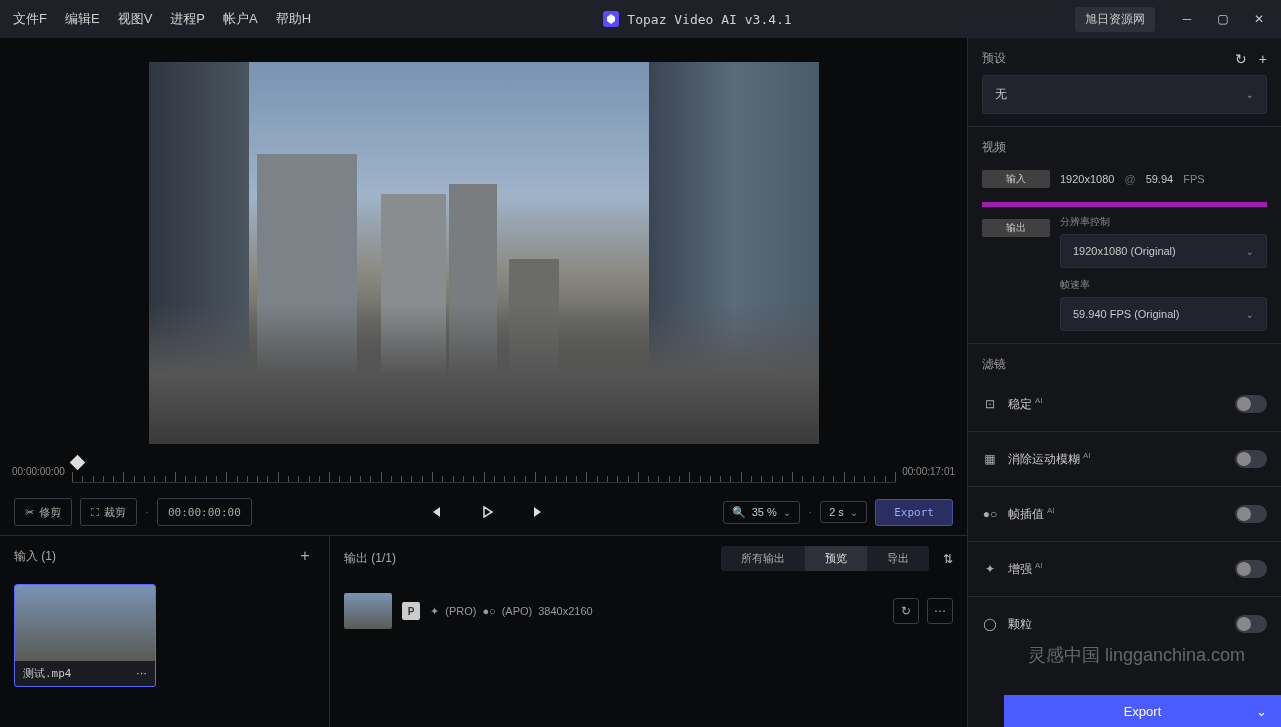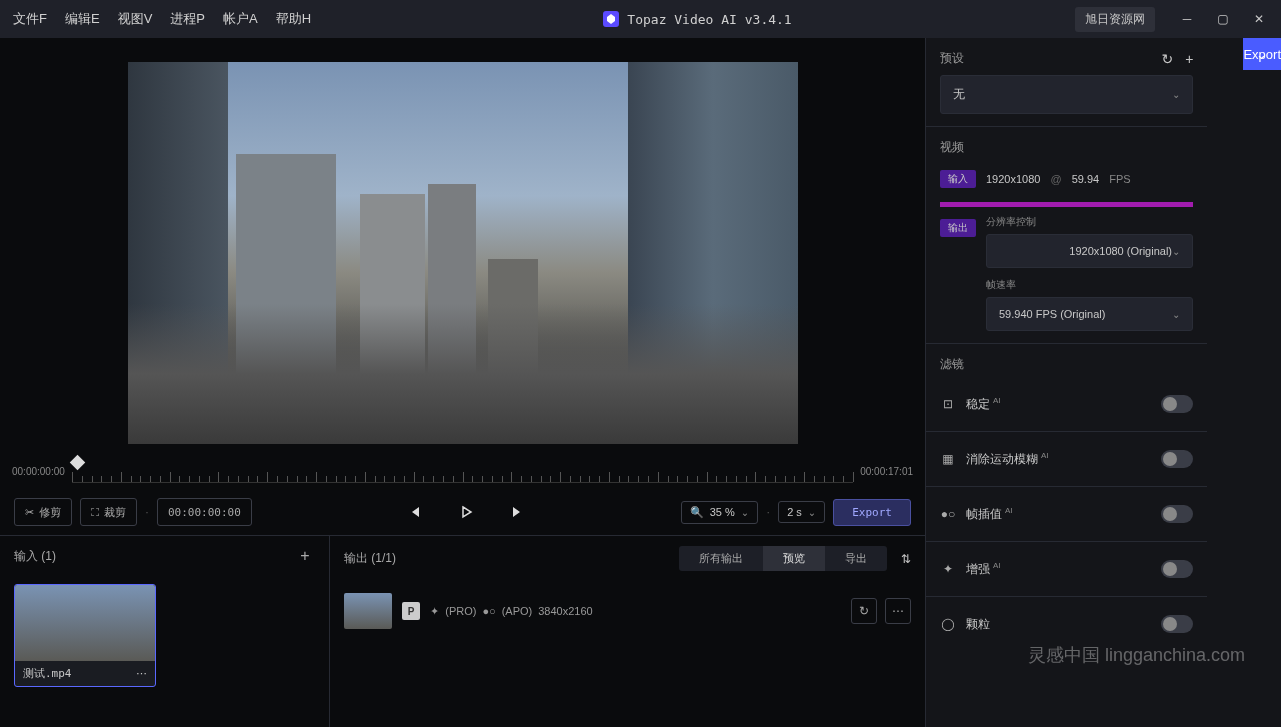--- a/index.html
+++ b/index.html
@@ -7,21 +7,21 @@
 .titlebar { height: 38px; background: #1f2129; display: flex; align-items: center; padding: 0 4px; }
 .menu-item { padding: 4px 9px; cursor: pointer; font-size: 13px; color: #d0d0d0; }
 .title-center { flex: 1; display: flex; justify-content: center; align-items: center; gap: 8px; }
 .title-center .logo { width: 16px; height: 16px; background: #5b4bff; border-radius: 3px; display: flex; align-items: center; justify-content: center; }
 .title-text { font-family: monospace; font-size: 13px; color: #d0d0d0; }
 .link-btn { background: #2e3039; padding: 4px 10px; border-radius: 3px; font-size: 12px; margin-right: 14px; cursor: pointer; }
 .window-controls { display: flex; }
 .window-btn { width: 36px; height: 38px; display: flex; align-items: center; justify-content: center; cursor: pointer; color: #c8c8c8; }
 .main-body { display: flex; height: 689px; }
 .left-pane { flex: 1; display: flex; flex-direction: column; background: #0a0b0d; }
-.right-panel { width: 356px; background: #141519; border-left: 1px solid #272a33; display: flex; flex-direction: row; }
+.right-panel { width: 314px; background: #141519; border-left: 1px solid #272a33; display: flex; flex-direction: column; }
 .preview-area { height: 415px; display: flex; align-items: center; justify-content: center; background: #0a0b0d; padding-top: 14px;}
 .preview-img { width: 670px; height: 382px; background: linear-gradient(to bottom, #7a93b3 0%, #9fb3c9 35%, #8b8a82 55%, #5a5a56 75%, #3a3a38 100%); position: relative; overflow: hidden; }
 .building { position: absolute; bottom: 0; background: linear-gradient(to bottom, #4a5566 0%, #3a4250 60%, #2a3038 100%); }
 .b1 { left: 0; width: 100px; height: 382px; background: linear-gradient(to right, #2f3740,#4a5560); }
 .b2 { left: 108px; width: 100px; height: 290px; background:#7b8288;}
 .b3 { left: 232px; width: 65px; height: 250px; background:#8a8d8f;}
 .b4 { left: 300px; width: 48px; height: 260px; background:#7a7d80;}
 .b5 { left: 360px; width: 50px; height: 185px; background:#6b6b68;}
 .b6 { right: 0; width: 170px; height: 382px; background: linear-gradient(to right, #3a4552, #5a6b7a, #4a5a68); }
 .cityfill { position:absolute; bottom:0; left:0; right:0; height:140px; background: linear-gradient(to bottom, transparent, #555, #3a3a3a);}
@@ -64,21 +64,21 @@
 .circle-btn{width:26px;height:26px;border:1px solid #3a3d47;border-radius:3px;display:flex;align-items:center;justify-content:center;cursor:pointer;color:#aaa;}
 
 .side-section { padding: 12px 14px; border-bottom: 1px solid #272a33;}
 .side-header { display: flex; justify-content: space-between; align-items: center; margin-bottom: 8px;}
 .side-label { font-size: 12px; color: #999;}
 .side-icons { display: flex; gap: 12px;}
 .side-icons span{cursor:pointer; font-size:14px;}
 .dropdown { background: #22242d; border-radius: 3px; padding: 10px 12px; display: flex; justify-content: space-between; align-items: center; cursor: pointer; font-size:12px; border:1px solid #2a2d37;}
 .chev{font-size:10px; color:#888;}
 .info-row { display: flex; align-items: center; gap: 10px; font-family:monospace; font-size:11px; padding:4px 0;}
-.pill { background: #4c1d95; padding: 2px 8px; border-radius: 2px; font-size:10px;}
+.pill { background: #404040; padding: 2px 24px; border-radius: 2px; font-size:10px;}
 .sub-block{margin-top:10px;}
 .sub-label{font-size:10px; color:#888; margin-bottom:5px;}
 .filter-row { display: flex; align-items: center; justify-content: space-between; padding: 18px 14px; border-bottom: 1px solid #272a33;}
 .filter-left{display:flex; align-items:center; gap:10px;}
 .filter-icon{width:16px; height:16px; display:flex; align-items:center; justify-content:center; color:#aaa;}
 .filter-label{font-size:12px;}
 .filter-label sup{font-size:8px; color:#888; margin-left:3px;}
 .toggle { width: 32px; height: 18px; background: #3a3d47; border-radius: 10px; position: relative; cursor: pointer;}
 .toggle::after{content:""; position:absolute; left:2px; top:2px; width:14px; height:14px; background:#888; border-radius:50%;}
 .export-btn { background: #4a5cff; color: #fff; height: 32px; display: flex; align-items: center; justify-content: center; font-family:monospace; font-size:13px; cursor: pointer; position:relative;margin-left:36px;}
@@ -325,21 +325,21 @@
         <span class="pill">输入</span>
         <span>1920x1080</span>
         <span style="color:#666">@</span>
         <span>59.94</span>
         <span style="color:#888">FPS</span>
       </div>
       <div style="border-top:5px solid #a21caf; margin-top:10px; padding-top:8px; display:flex; gap:10px;">
         <span class="pill" style="align-self:flex-start; margin-top:4px;">输出</span>
         <div style="flex:1;">
           <div class="sub-label">分辨率控制</div>
-          <div class="dropdown" style="font-family:monospace; font-size:11px;justify-content:flex-end;">
+          <div class="dropdown" style="font-family:monospace; font-size:11px;">
             <span>1920x1080 (Original)</span>
                 <span class="chev">⌄</span>
           </div>
           <div class="sub-block">
             <div class="sub-label">帧速率</div>
             <div class="dropdown" style="font-family:monospace; font-size:11px;">
               <span>59.940 FPS (Original)</span>
                   <span class="chev">⌄</span>
             </div>
           </div>

